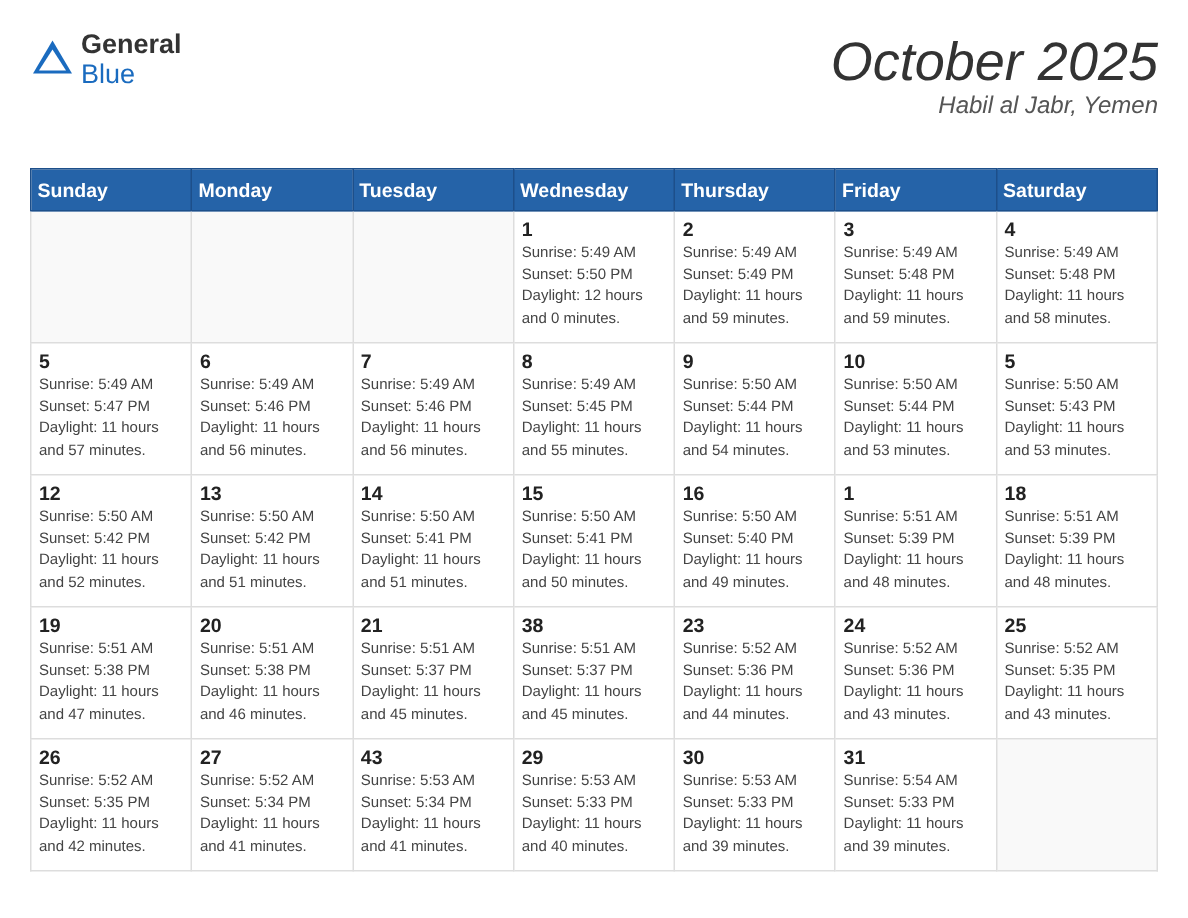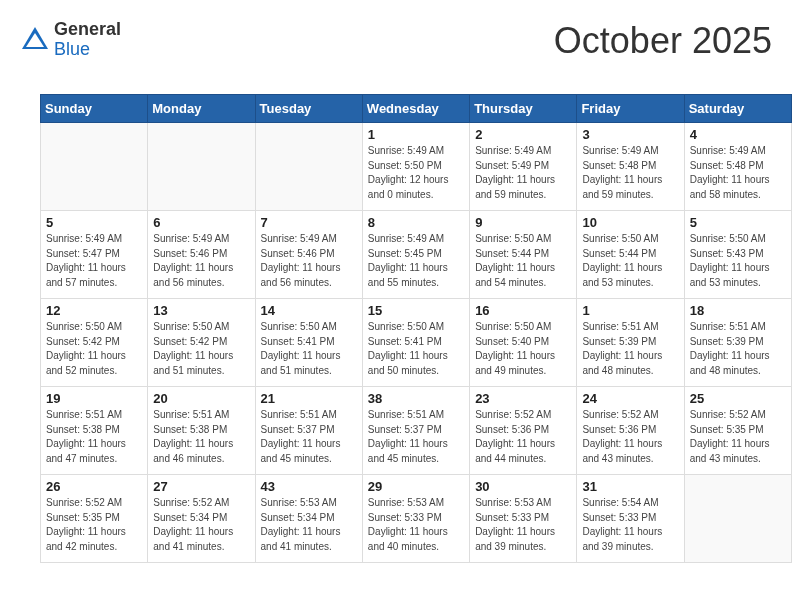--- a/index.html
+++ b/index.html
@@ -35,35 +35,35 @@
       font-weight: normal;
       color: #1a6bbf;
     }
     .logo-icon {
       width: 30px;
       height: 30px;
       margin-right: 4px;
     }
     .title-block {
       text-align: right;
+      font-style: italic;
     }
     .month-title {
       font-size: 36px;
       font-weight: normal;
       color: #333;
     }
     .location {
       font-size: 16px;
       color: #555;
     }
     .calendar {
       width: 100%;
       border-collapse: collapse;
       border: 1px solid #ccc;
-      margin-left: 20px;
     }
     .calendar th {
       background-color: #2563a8;
       color: #fff;
       padding: 6px 4px;
       font-size: 13px;
       font-weight: bold;
       text-align: left;
       border: 1px solid #1d4f8a;
     }
@@ -101,20 +101,21 @@
       <polygon points="15,2 28,24 2,24" fill="#1a6bbf"></polygon>
       <polygon points="15,8 24,22 6,22" fill="#fff"></polygon>
     </svg>
     <div class="logo-text">
       <span class="logo-general">General</span>
       <span class="logo-blue">Blue</span>
     </div>
   </div>
   <div class="title-block">
     <div class="month-title">October 2025</div>
+    <div class="location">Habil al Jabr, Yemen</div>
   </div>
 </div>
 
 <table class="calendar">
   <thead>
     <tr>
     <th>Sunday</th>
         <th>Monday</th>
         <th>Tuesday</th>
         <th>Wednesday</th>

